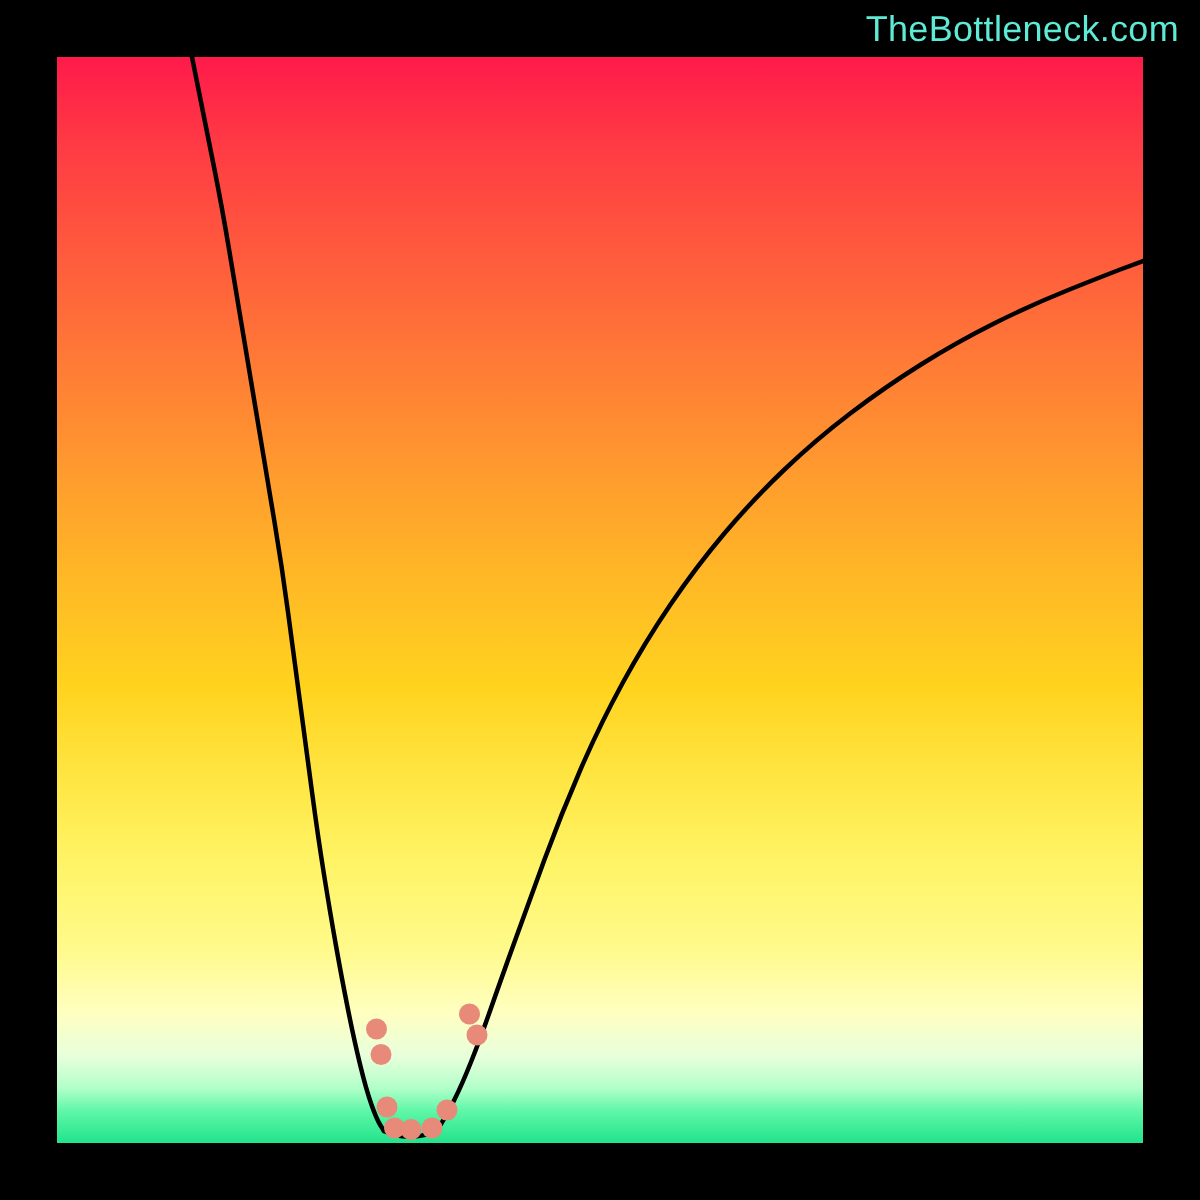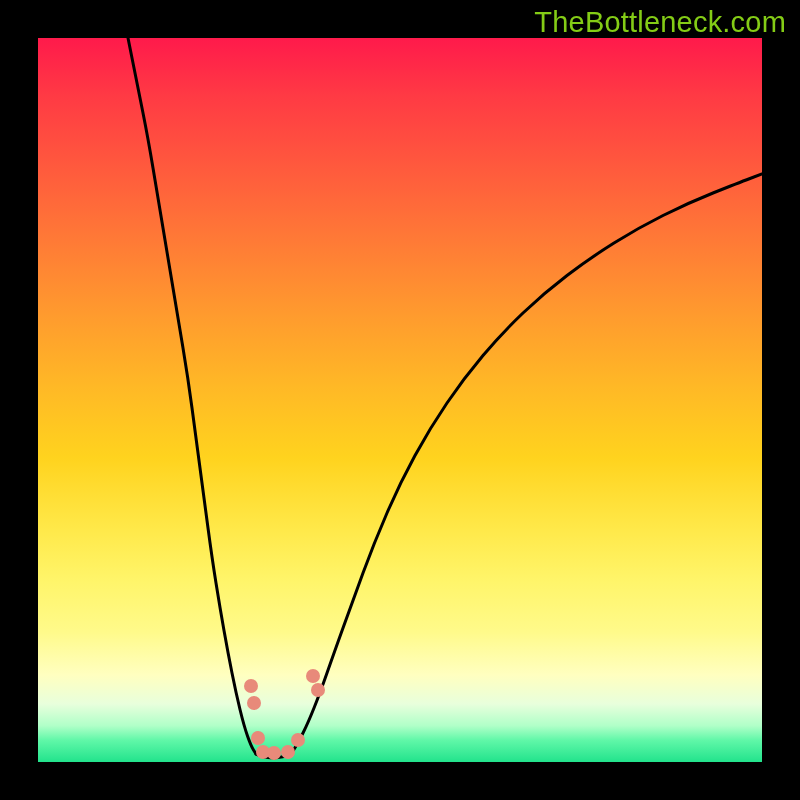--- a/index.html
+++ b/index.html
@@ -45,22 +45,22 @@
       #e8ffdc 92%,
       #b0ffc8 95%,
       #60f7a8 97%,
       #22e38c 100%
     );
   }
   .watermark {
     position: absolute;
     top: 6px;
     right: 14px;
-    color: #84cc16;
-    font-size: 29px;
+    color: #5eead4;
+    font-size: 24px;
     font-weight: 500;
     letter-spacing: 0.2px;
     text-align: center;
   }
   svg.curves {
     position: absolute;
     inset: 0;
   }
 </style>
 </head>

